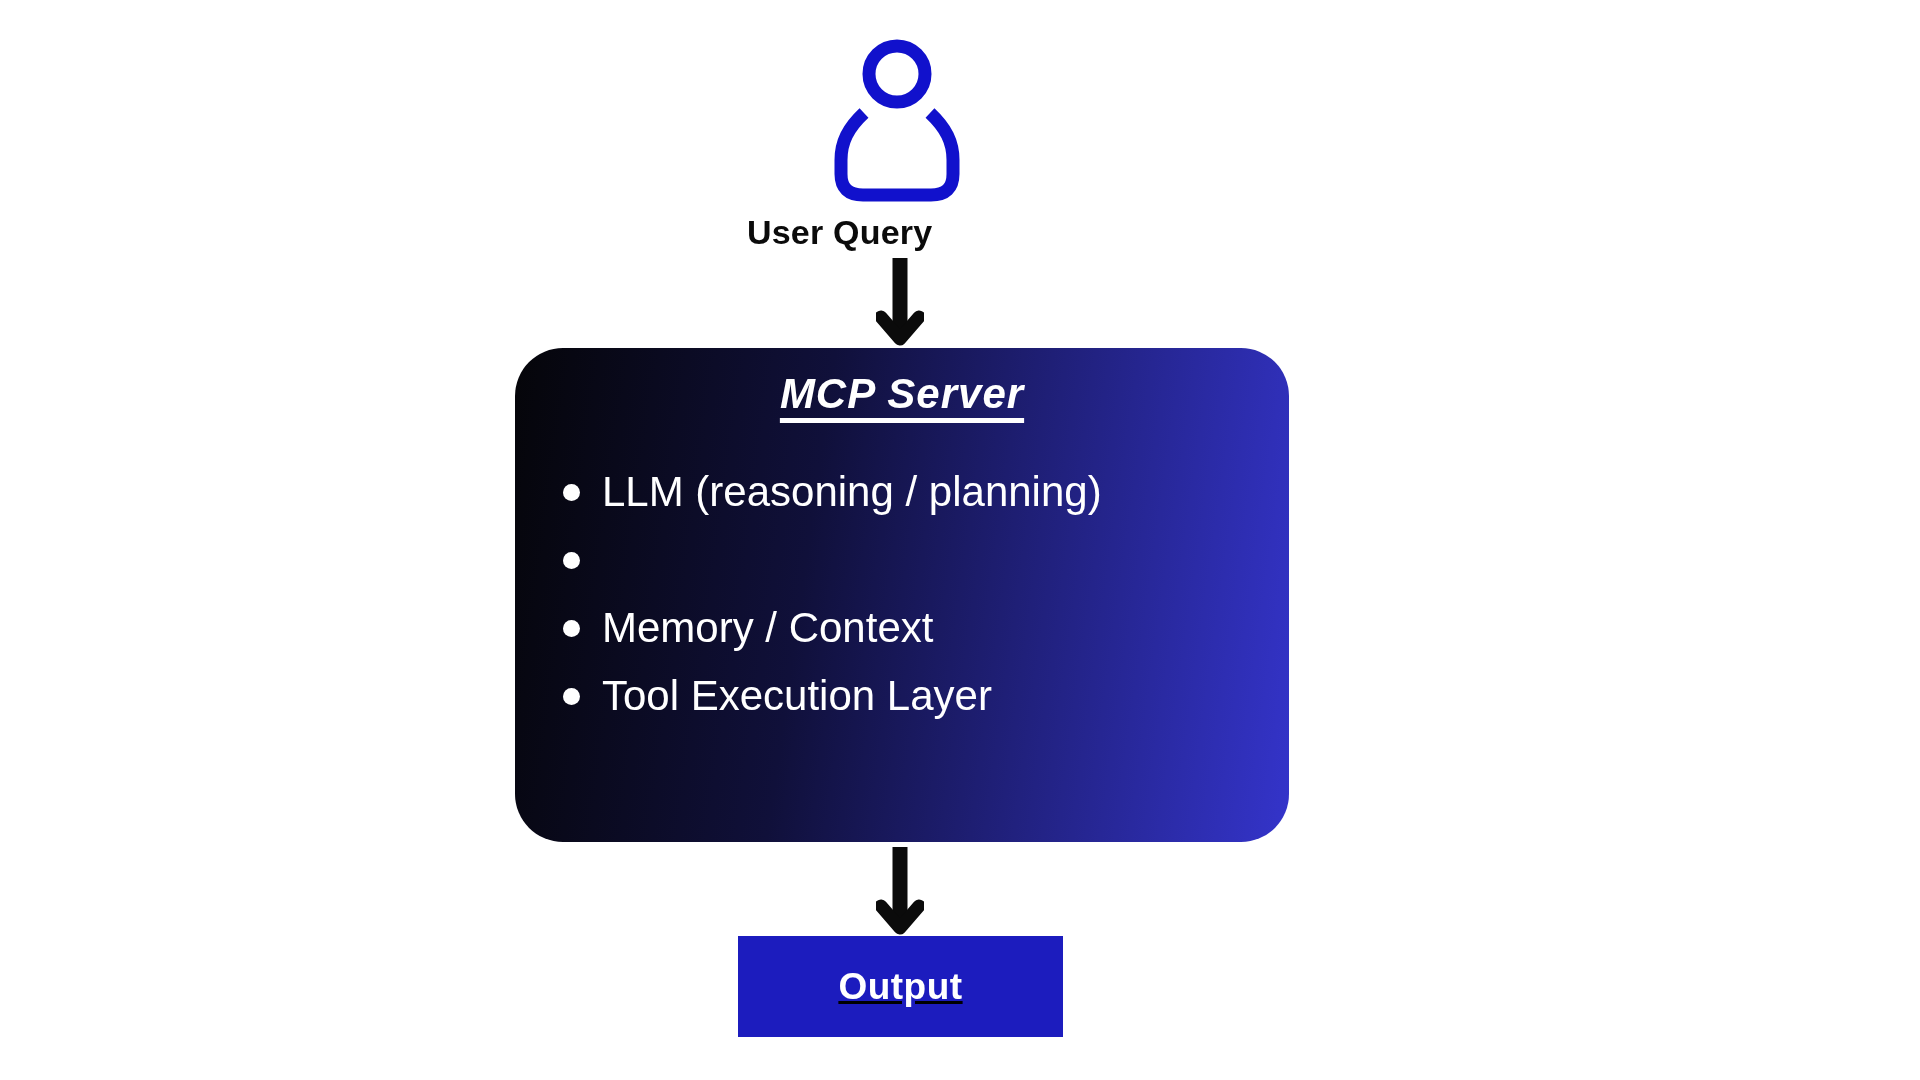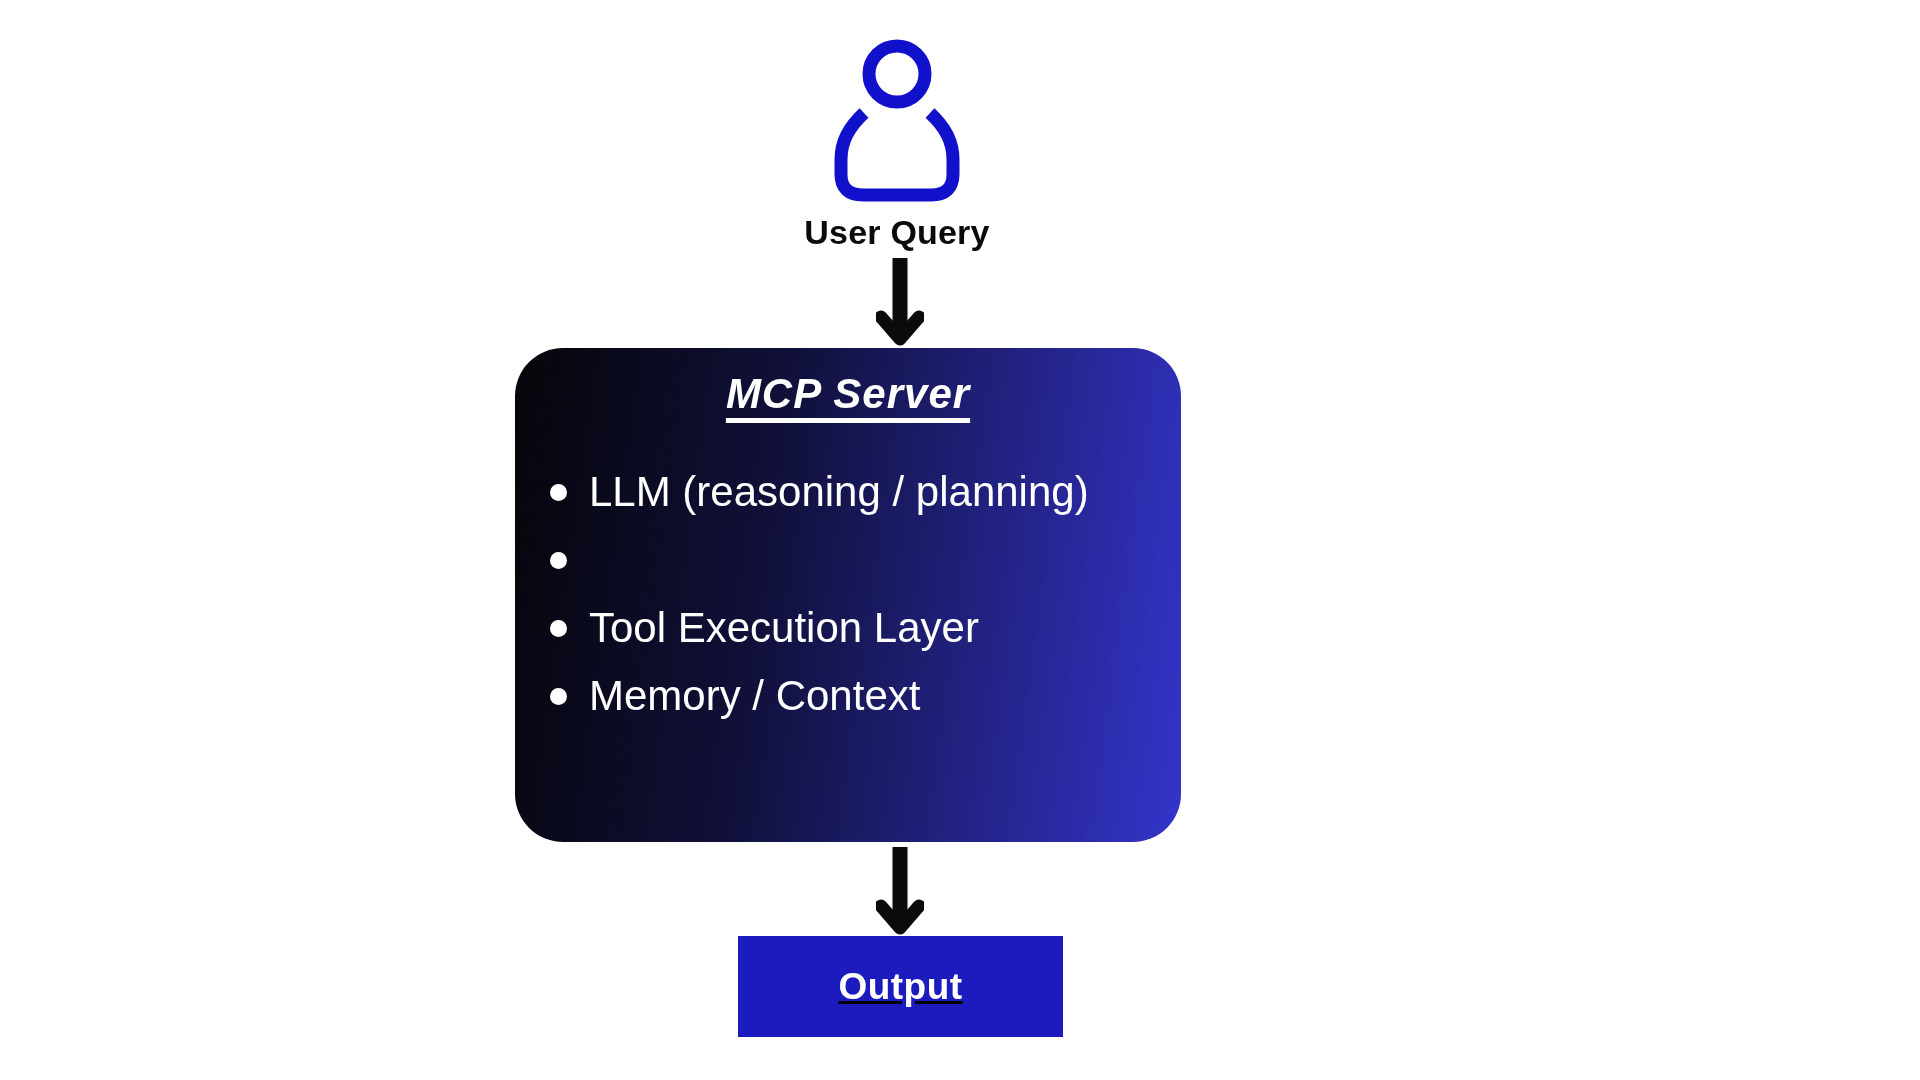--- a/index.html
+++ b/index.html
@@ -26,56 +26,55 @@
     left: 833px; top: 36px;
     width: 128px; height: 172px;
   }
   .user-icon svg { width: 100%; height: 100%; display: block; }
   .user-stroke { fill: none; stroke: var(--icon-blue); stroke-width: 13; }
 
   
   .user-query-label {
     position: absolute;
     left: 747px; top: 213px; width: 300px;
-    text-align: center;
     font-size: 34px; font-weight: bold;
     color: var(--text-black);
     letter-spacing: 0.2px;
   }
 
   
   .flow-arrow { position: absolute; width: 48px; }
   .flow-arrow svg { width: 100%; height: 100%; display: block; }
   .arrow-stroke { stroke: var(--arrow-black); fill: none; }
   .arrow-user-to-mcp { left: 876px; top: 256px; height: 92px; }
   .arrow-mcp-to-output { left: 876px; top: 845px; height: 92px; }
 
   
   .mcp-box {
     position: absolute;
     left: 515px; top: 348px;
-    width: 666px; height: 494px;
+    width: 774px; height: 494px;
     border-radius: 48px;
     background: linear-gradient(98deg, var(--box-gradient-start) 0%, #10103a 38%, var(--box-gradient-end) 100%);
     color: var(--text-white);
     padding-top: 22px;
   }
   .mcp-title {
     text-align: center;
     font-size: 42px;
     font-weight: bold;
     font-style: italic;
     text-decoration: underline;
     text-decoration-thickness: 5px;
     text-underline-offset: 10px;
     letter-spacing: 1px;
   }
   .mcp-list {
     margin-top: 40px;
-    padding-left: 35px;
+    padding-left: 48px;
     list-style: none;
   }
   .mcp-item {
     display: flex;
     align-items: center;
     gap: 22px;
     height: 68px;
     font-size: 42px;
     font-weight: 400;
     white-space: nowrap;
@@ -128,25 +127,25 @@
     <ul class="mcp-list">
       <li class="mcp-item">
         <span class="bullet-dot"></span>
         <span>LLM (reasoning / planning)</span>
       </li>
       <li class="mcp-item">
         <span class="bullet-dot"></span>
       </li>
       <li class="mcp-item">
         <span class="bullet-dot"></span>
-        <span>Tool Execution Layer</span>
+        <span>Memory / Context</span>
       </li>
       <li class="mcp-item">
         <span class="bullet-dot"></span>
-        <span>Memory / Context</span>
+        <span>Tool Execution Layer</span>
       </li>
     </ul>
   </div>
 
   <div class="flow-arrow arrow-mcp-to-output">
     <svg viewBox="0 0 48 92">
       <line class="arrow-stroke" x1="24" y1="2" x2="24" y2="82" stroke-width="15"></line>
       <path class="arrow-stroke" d="M5 61 L24 83 L43 61" stroke-width="13" stroke-linecap="round" stroke-linejoin="round"></path>
     </svg>
   </div>

